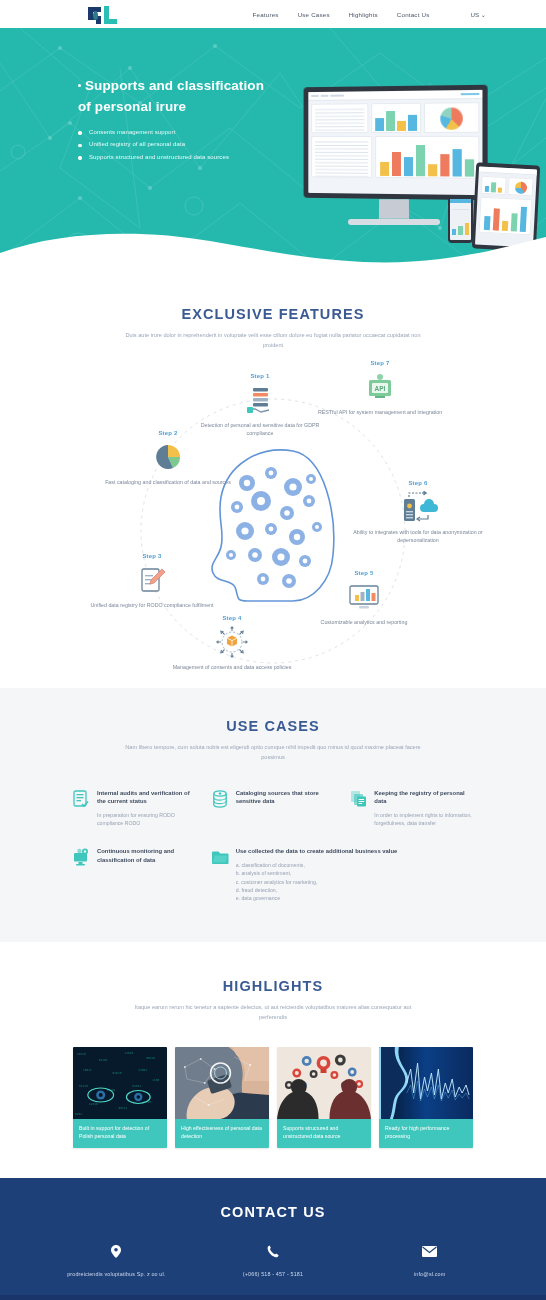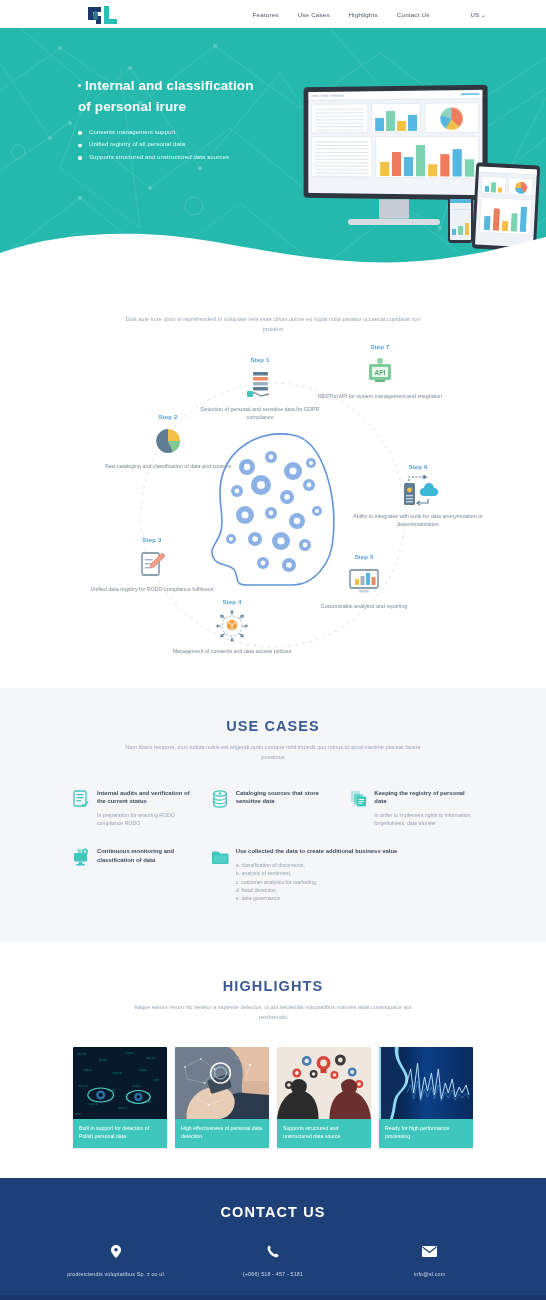--- a/index.html
+++ b/index.html
@@ -157,21 +157,21 @@
         <circle cx="18" cy="124" r="7"></circle>
           <circle cx="78" cy="218" r="13"></circle>
         <circle cx="194" cy="178" r="9"></circle>
           <circle cx="441" cy="98" r="6"></circle>
         <circle cx="505" cy="168" r="10"></circle>
       </g>
     </svg>
 
     <div class="hero-inner">
       <h1>
-        <span class="lead-dot"></span><span>Internal and classification</span><br>
+        <span class="lead-dot"></span><span>Supports and classification</span><br>
         <span>of personal irure</span>
       </h1>
       <ul>
         <li>Consents management support</li>
         <li>Unified registry of all personal data</li>
         <li>Supports structured and unstructured data sources</li>
       </ul>
     </div>
 
     <div class="devices">
@@ -292,20 +292,21 @@
         </div>
       </div>
     </div>
 
     <svg class="hero-wave" viewBox="0 0 546 42" preserveAspectRatio="none">
       <path d="M0,26 C60,4 140,2 210,14 C290,28 360,42 440,32 C490,26 520,16 546,10 L546,42 L0,42 Z" fill="#ffffff"></path>
     </svg>
   </div>
 
   <div class="features">
+    <div class="sec-title">EXCLUSIVE FEATURES</div>
     <div class="sec-sub">Duis aute irure dolor in reprehenderit in voluptate velit esse cillum dolore eu fugiat nulla pariatur occaecat cupidatat non proident</div>
 
     <div class="diagram">
       <svg class="ring" viewBox="0 0 290 272">
         <circle cx="145" cy="136" r="132" fill="none" stroke="#dde3ea" stroke-width="1" stroke-dasharray="3 4"></circle>
       </svg>
 
       <svg class="brain" viewBox="0 0 144 160">
         <path d="M92,8 C58,2 26,22 20,54 C16,76 24,88 20,104 C17,116 8,120 12,130 C16,140 30,136 34,144 C38,154 34,158 46,158 L92,158 C112,158 130,138 132,112 C136,72 124,14 92,8 Z" fill="none" stroke="#5b8fd6" stroke-width="1.6"></path>
         <g fill="#6f9ede" opacity="0.85">

